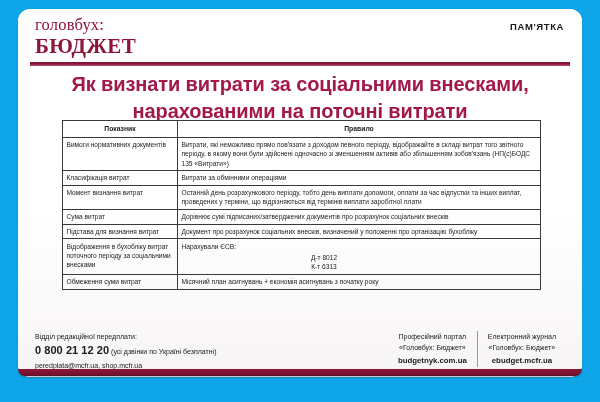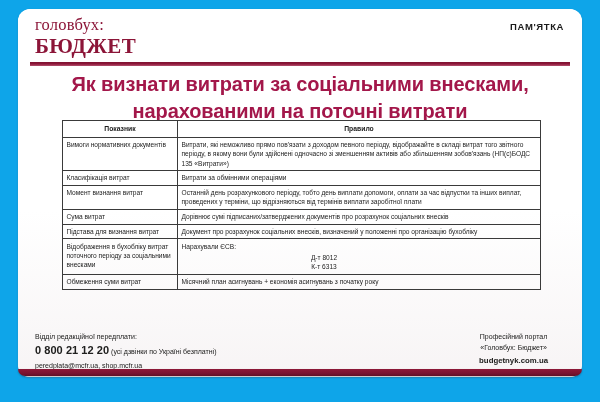--- a/index.html
+++ b/index.html
@@ -180,21 +180,21 @@
     position: absolute;
     left: 17px;
     top: 6px;
     line-height: 1.62;
   }
   .footer-left .fl-line { display: block; }
   .footer-left .strong { font-weight: bold; font-size: 11px; letter-spacing: .05px; }
 
   .footer-right {
     position: absolute;
-    right: 24px;
+    right: 16px;
     top: 6px;
     display: flex;
     align-items: flex-start;
   }
   .fcol {
     text-align: center;
     line-height: 1.62;
     padding: 0 10px;
   }
   .fcol + .fcol {
@@ -284,18 +284,23 @@
         <span class="fl-line"><span class="strong">0 800 21 12 20</span> <span>(усі дзвінки по Україні безплатні)</span></span>
         <span class="fl-line">peredplata@mcfr.ua, shop.mcfr.ua</span>
       </div>
 
       <div class="footer-right">
         <div class="fcol">
           <span class="fc-line">Професійний портал</span>
           <span class="fc-line">«Головбух: Бюджет»</span>
           <span class="fc-url">budgetnyk.com.ua</span>
         </div>
+        <div class="fcol">
+          <span class="fc-line">Електронний журнал</span>
+          <span class="fc-line">«Головбух: Бюджет»</span>
+          <span class="fc-url">ebudget.mcfr.ua</span>
+        </div>
       </div>
     </div>
   </div>
 
   <div class="card-bottom-bar"></div>
 </div>
 
 </body></html>

